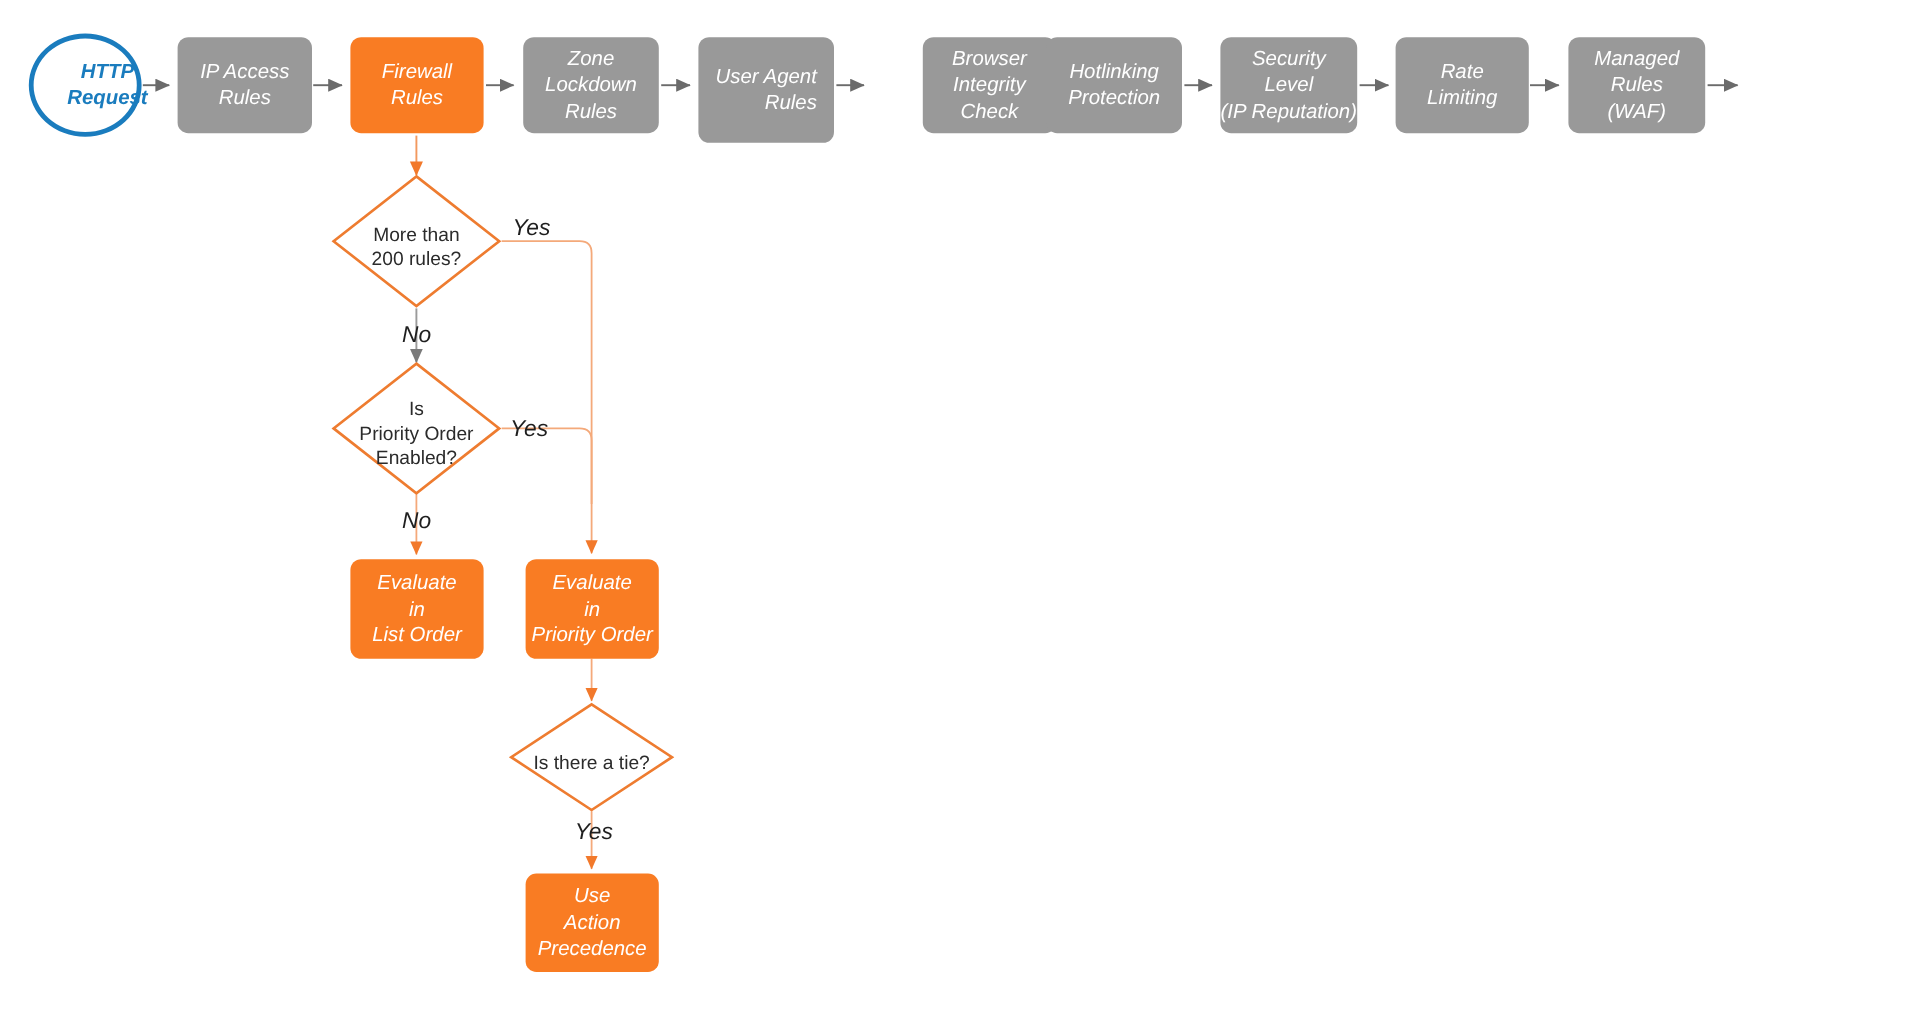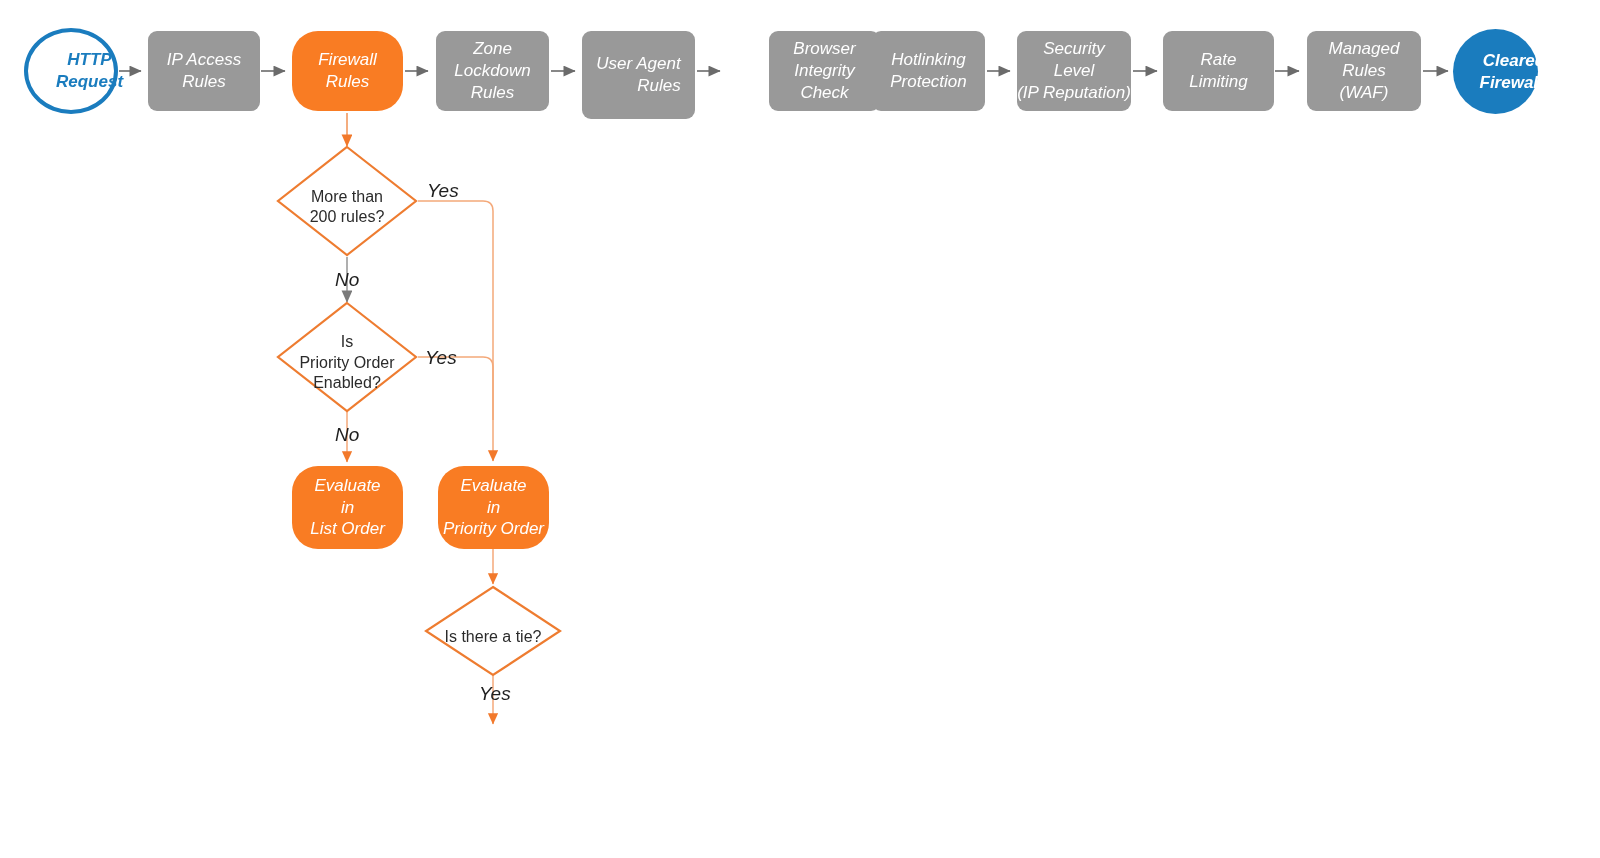--- a/index.html
+++ b/index.html
@@ -46,21 +46,20 @@
   .box {
     border-radius: 9px;
   }
   .box.gray {
     background: #999999;
     color: #ffffff;
   }
   .box.orange {
     background: #F97C23;
     color: #ffffff;
-    border-radius: 26px;
   }
   .box .label {
     font-style: italic;
     font-size: 17px;
   }
 
   
   .circle {
     border-radius: 50%;
   }
@@ -199,24 +198,20 @@
     <span class="label">Rate
 Limiting</span>
   </div>
 
   <div class="node box gray" style="left:1307px; top:31px; width:114px; height:80px;">
     <span class="label">Managed
 Rules
 (WAF)</span>
   </div>
 
-  <div class="node circle filled" style="left:1453px; top:29px; width:85px; height:85px;">
-    <span class="label">Cleared
-Firewall!</span>
-  </div>
 
   <div class="node diamond" style="left:276px; top:145px; width:142px; height:112px;">
     <svg class="dshape" viewBox="0 0 142 112" preserveAspectRatio="none">
       <polygon points="71,2 140,56 71,110 2,56" fill="#ffffff" stroke="#EE7C30" stroke-width="2.2"></polygon>
     </svg>
     <span class="label">More than
 200 rules?</span>
   </div>
 
   <div class="node diamond" style="left:276px; top:301px; width:142px; height:112px;">
@@ -240,20 +235,25 @@
 in
 List Order</span>
   </div>
 
   <div class="node box orange" style="left:438px; top:466px; width:111px; height:83px;">
     <span class="label">Evaluate
 in
 Priority Order</span>
   </div>
 
+  <div class="node box orange" style="left:438px; top:728px; width:111px; height:82px;">
+    <span class="label">Use
+Action
+Precedence</span>
+  </div>
 
   <span class="edge-label" style="left:427px; top:180px;">Yes</span>
 
   <span class="edge-label" style="left:335px; top:269px;">No</span>
 
   <span class="edge-label" style="left:425px; top:347px;">Yes</span>
 
   <span class="edge-label" style="left:335px; top:424px;">No</span>
 
   <span class="edge-label" style="left:479px; top:683px;">Yes</span>

